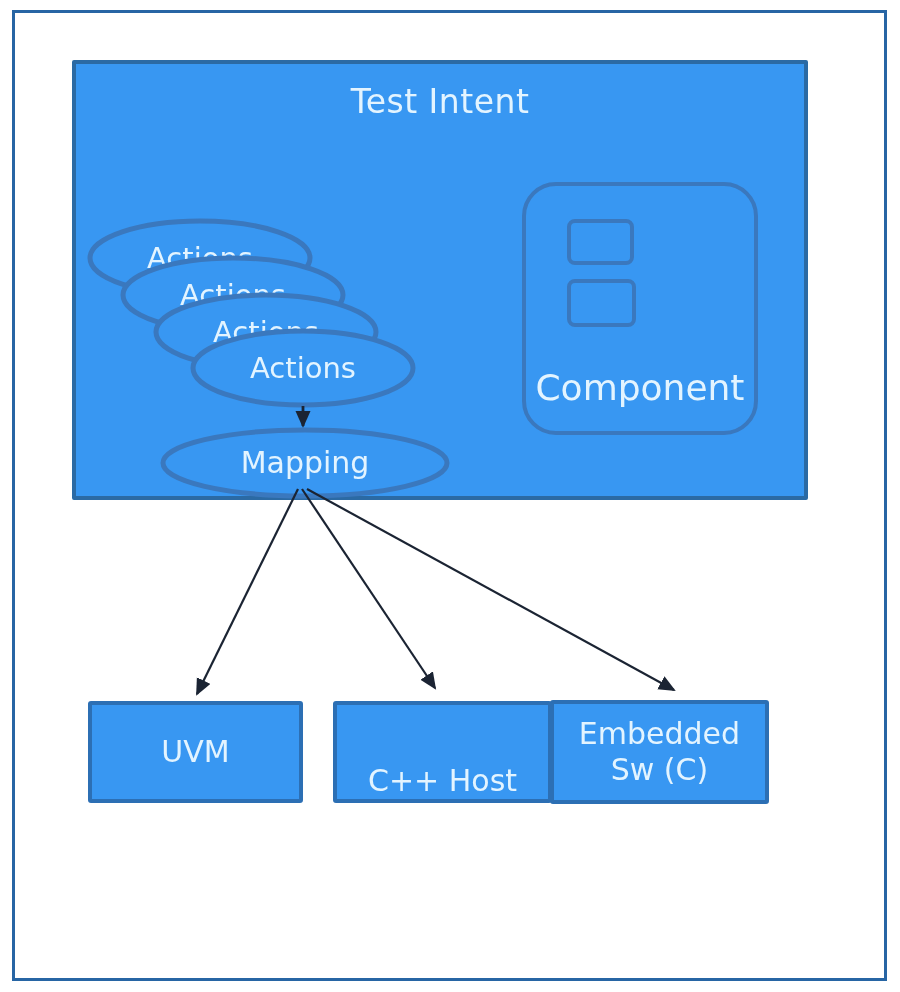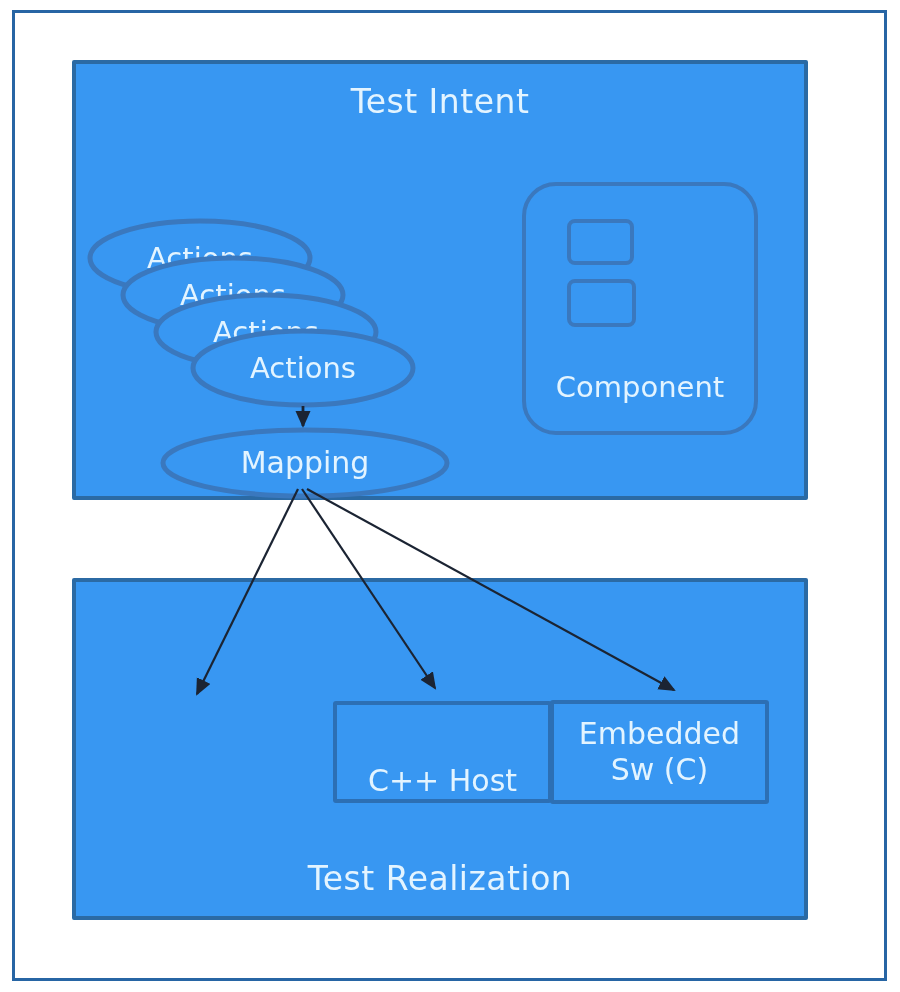--- a/index.html
+++ b/index.html
@@ -25,21 +25,21 @@
     color:var(--text);font-size:33px;letter-spacing:0.5px;}
   .title-intent{top:18px;}
   .title-realization{bottom:18px;}
   .component-tree{position:absolute;left:522px;top:182px;width:236px;height:253px;
     border:4px solid var(--shape-stroke);border-radius:34px;background:var(--panel-fill);}
   .ct-node{position:absolute;border:4px solid var(--shape-stroke);border-radius:8px;
     background:var(--panel-fill);}
   .ct-node-1{left:41px;top:33px;width:67px;height:46px;}
   .ct-node-2{left:41px;top:93px;width:69px;height:48px;}
   .ct-label{position:absolute;left:0;bottom:24px;width:100%;text-align:center;
-    color:var(--text);font-size:29px;line-height:39px;}
+    color:var(--text);font-size:36px;line-height:39px;}
   .target-box{position:absolute;border:4px solid var(--box-border);border-radius:3px;
     background:var(--panel-fill);display:flex;flex-direction:column;
     align-items:center;justify-content:center;color:var(--text);
     font-size:30px;line-height:36px;text-align:center;}
   .box-uvm{left:88px;top:701px;width:215px;height:102px;}
   .box-cpp{left:333px;top:701px;width:219px;height:102px;justify-content:flex-end;}
   .box-embedded{left:550px;top:700px;width:219px;height:104px;}
   .overlay{position:absolute;left:0;top:0;width:900px;height:992px;pointer-events:none;}
   .overlay text{fill:var(--text);font-family:"DejaVu Sans","Liberation Sans",sans-serif;
     text-anchor:middle;}
@@ -51,32 +51,32 @@
 <body>
 
 <div class="canvas">
 
   <div class="outer-frame"></div>
 
   <div class="panel panel-intent">
     <div class="panel-title title-intent">Test Intent</div>
   </div>
 
-  <div class="panel panel-realization">
-    <div class="panel-title title-realization">Test Realization</div>
-  </div>
 
   <div class="component-tree">
     <div class="ct-node ct-node-1"></div>
     <div class="ct-node ct-node-2"></div>
     <div class="ct-label">
       <div>Component</div>
     </div>
   </div>
 
+  <div class="target-box box-uvm">
+    <span>UVM</span>
+  </div>
 
   <div class="target-box box-cpp">
     <span>C++ Host</span>
   </div>
 
   <div class="target-box box-embedded">
     <span>Embedded</span>
     <span>Sw (C)</span>
   </div>
 

